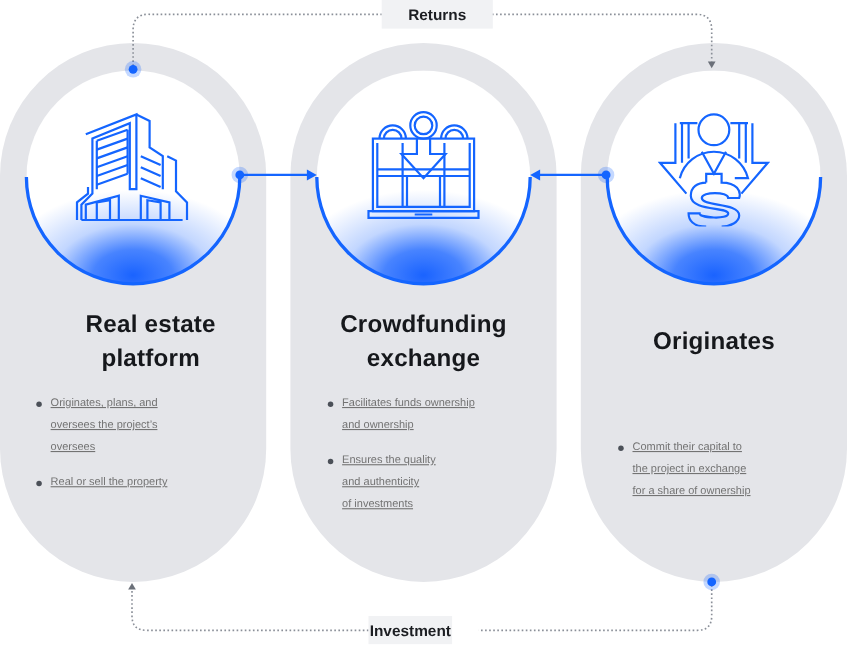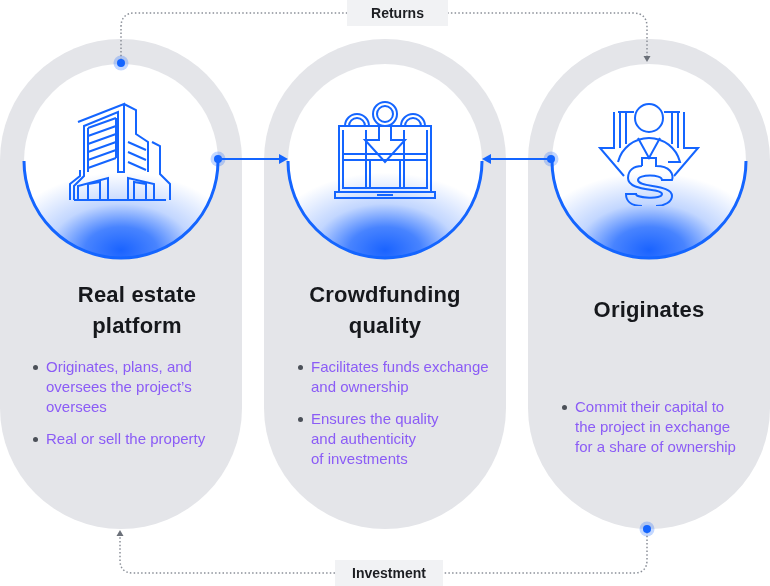--- a/index.html
+++ b/index.html
@@ -5,21 +5,21 @@
   html,body{margin:0;padding:0;background:#ffffff;}
   #stage{position:relative;width:770px;height:586px;overflow:hidden;background:#ffffff;font-family:"Liberation Sans",sans-serif;}
   .pill{position:absolute;top:39px;width:242px;height:490px;border-radius:121px;background:#e4e5e9;}
   .circle{position:absolute;top:64px;width:194px;height:194px;border-radius:50%;
     background:
       radial-gradient(ellipse 62% 40% at 50% 96%, rgba(26,99,255,1) 0%, rgba(40,110,255,0.85) 30%, rgba(120,165,255,0.45) 60%, rgba(255,255,255,0) 100%),
       #ffffff;}
   .icon{position:absolute;}
   .title{position:absolute;width:242px;text-align:center;font-weight:bold;font-size:22px;line-height:31px;color:#16181c;letter-spacing:0.2px;}
   .title span{display:block;}
-  .bullets{position:absolute;margin:0;padding:0;list-style:none;font-size:15px;line-height:20px;color:#8b5cf6;}
+  .bullets{position:absolute;margin:0;padding:0;list-style:none;font-size:10px;line-height:20px;color:#737373;text-decoration:underline;}
   .bullets li{position:relative;padding-left:13px;margin-bottom:12px;}
   .bullets li::before{content:"";position:absolute;left:0;top:8px;width:5px;height:5px;border-radius:50%;background:#4b5058;}
   .bullets li span{display:block;white-space:nowrap;}
   .label{position:absolute;height:26px;line-height:26px;background:#f1f2f4;font-size:14px;font-weight:bold;color:#1c1e22;text-align:center;}
   svg.overlay{position:absolute;left:0;top:0;}
 </style>
 </head>
 <body>
 
 <div id="stage">
@@ -98,48 +98,48 @@
       <circle cx="551" cy="159" r="7.5" fill="#1465ff" fill-opacity="0.25"></circle>
       <circle cx="551" cy="159" r="4" fill="#1465ff"></circle>
     </g>
     <g>
       <circle cx="647" cy="529" r="7.5" fill="#1465ff" fill-opacity="0.25"></circle>
       <circle cx="647" cy="529" r="4" fill="#1465ff"></circle>
     </g>
   </svg>
 
   <div class="label" style="left:347px;top:0px;width:101px;">Returns</div>
-  <div class="label" style="left:335px;top:560px;width:108px;">Investment</div>
+  <div class="label" style="left:335px;top:560px;width:76px;">Investment</div>
 
   <div class="title" style="left:0px;top:279px;padding-left:16px;">
     <span>Real estate</span>
     <span>platform</span>
   </div>
   <div class="title" style="left:264px;top:279px;">
     <span>Crowdfunding</span>
-    <span>quality</span>
+    <span>exchange</span>
   </div>
   <div class="title" style="left:528px;top:294px;">
     <span>Originates</span>
   </div>
 
   <ul class="bullets" style="left:33px;top:357px;">
     <li>
       <span>Originates, plans, and</span>
       <span>oversees the project’s</span>
       <span>oversees</span>
     </li>
     <li>
       <span>Real or sell the property</span>
     </li>
   </ul>
 
   <ul class="bullets" style="left:298px;top:357px;">
     <li>
-      <span>Facilitates funds exchange</span>
+      <span>Facilitates funds ownership</span>
       <span>and ownership</span>
     </li>
     <li>
       <span>Ensures the quality</span>
       <span>and authenticity</span>
       <span>of investments</span>
     </li>
   </ul>
 
   <ul class="bullets" style="left:562px;top:357px;margin-top:40px;">

